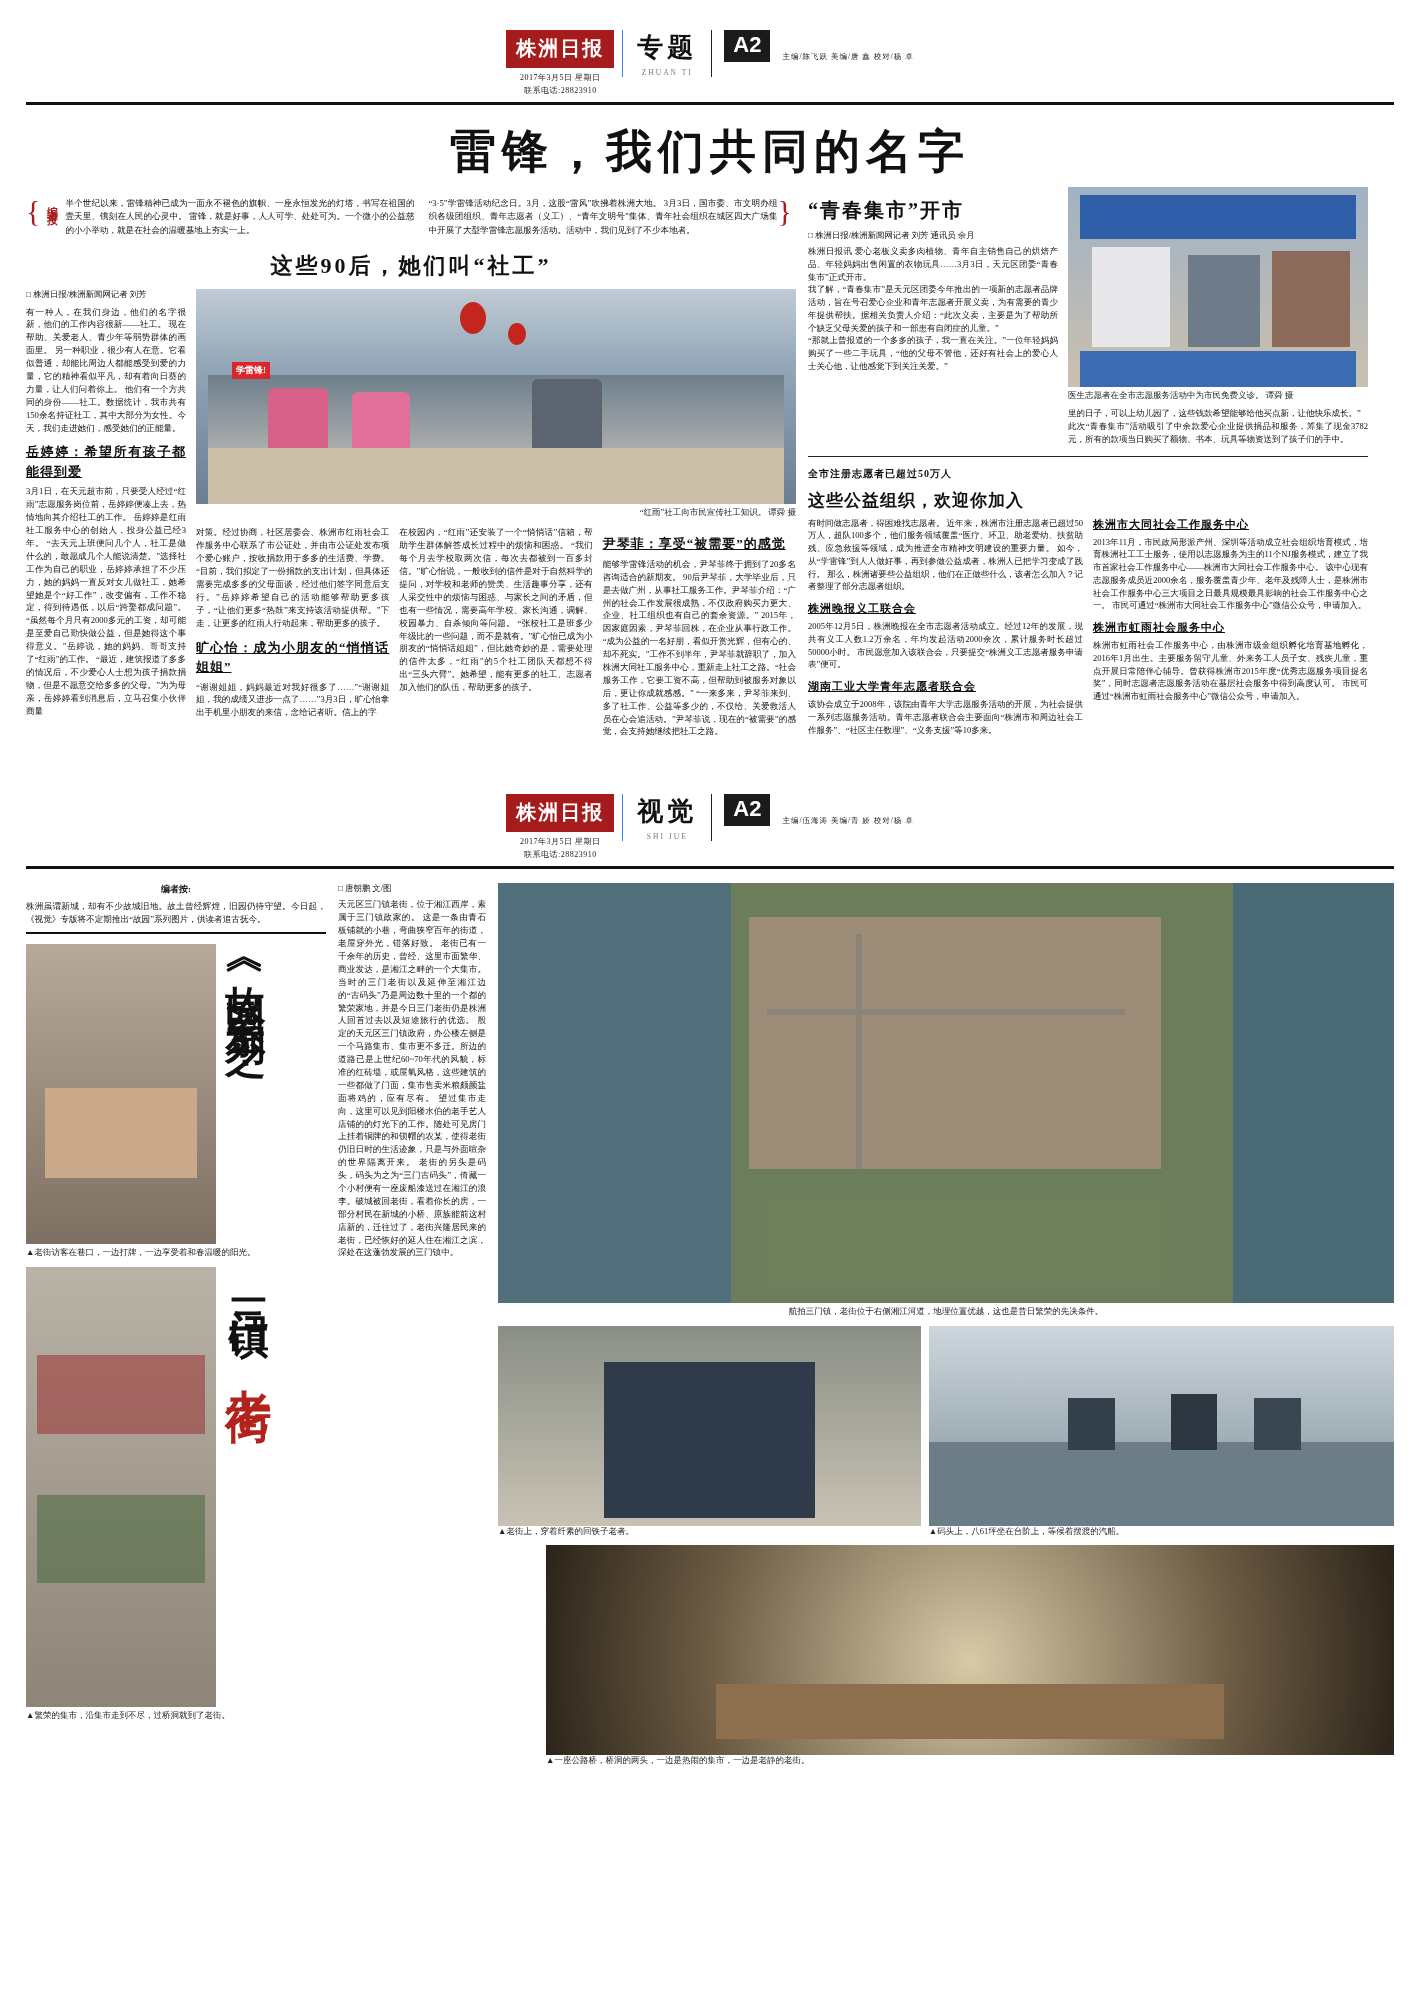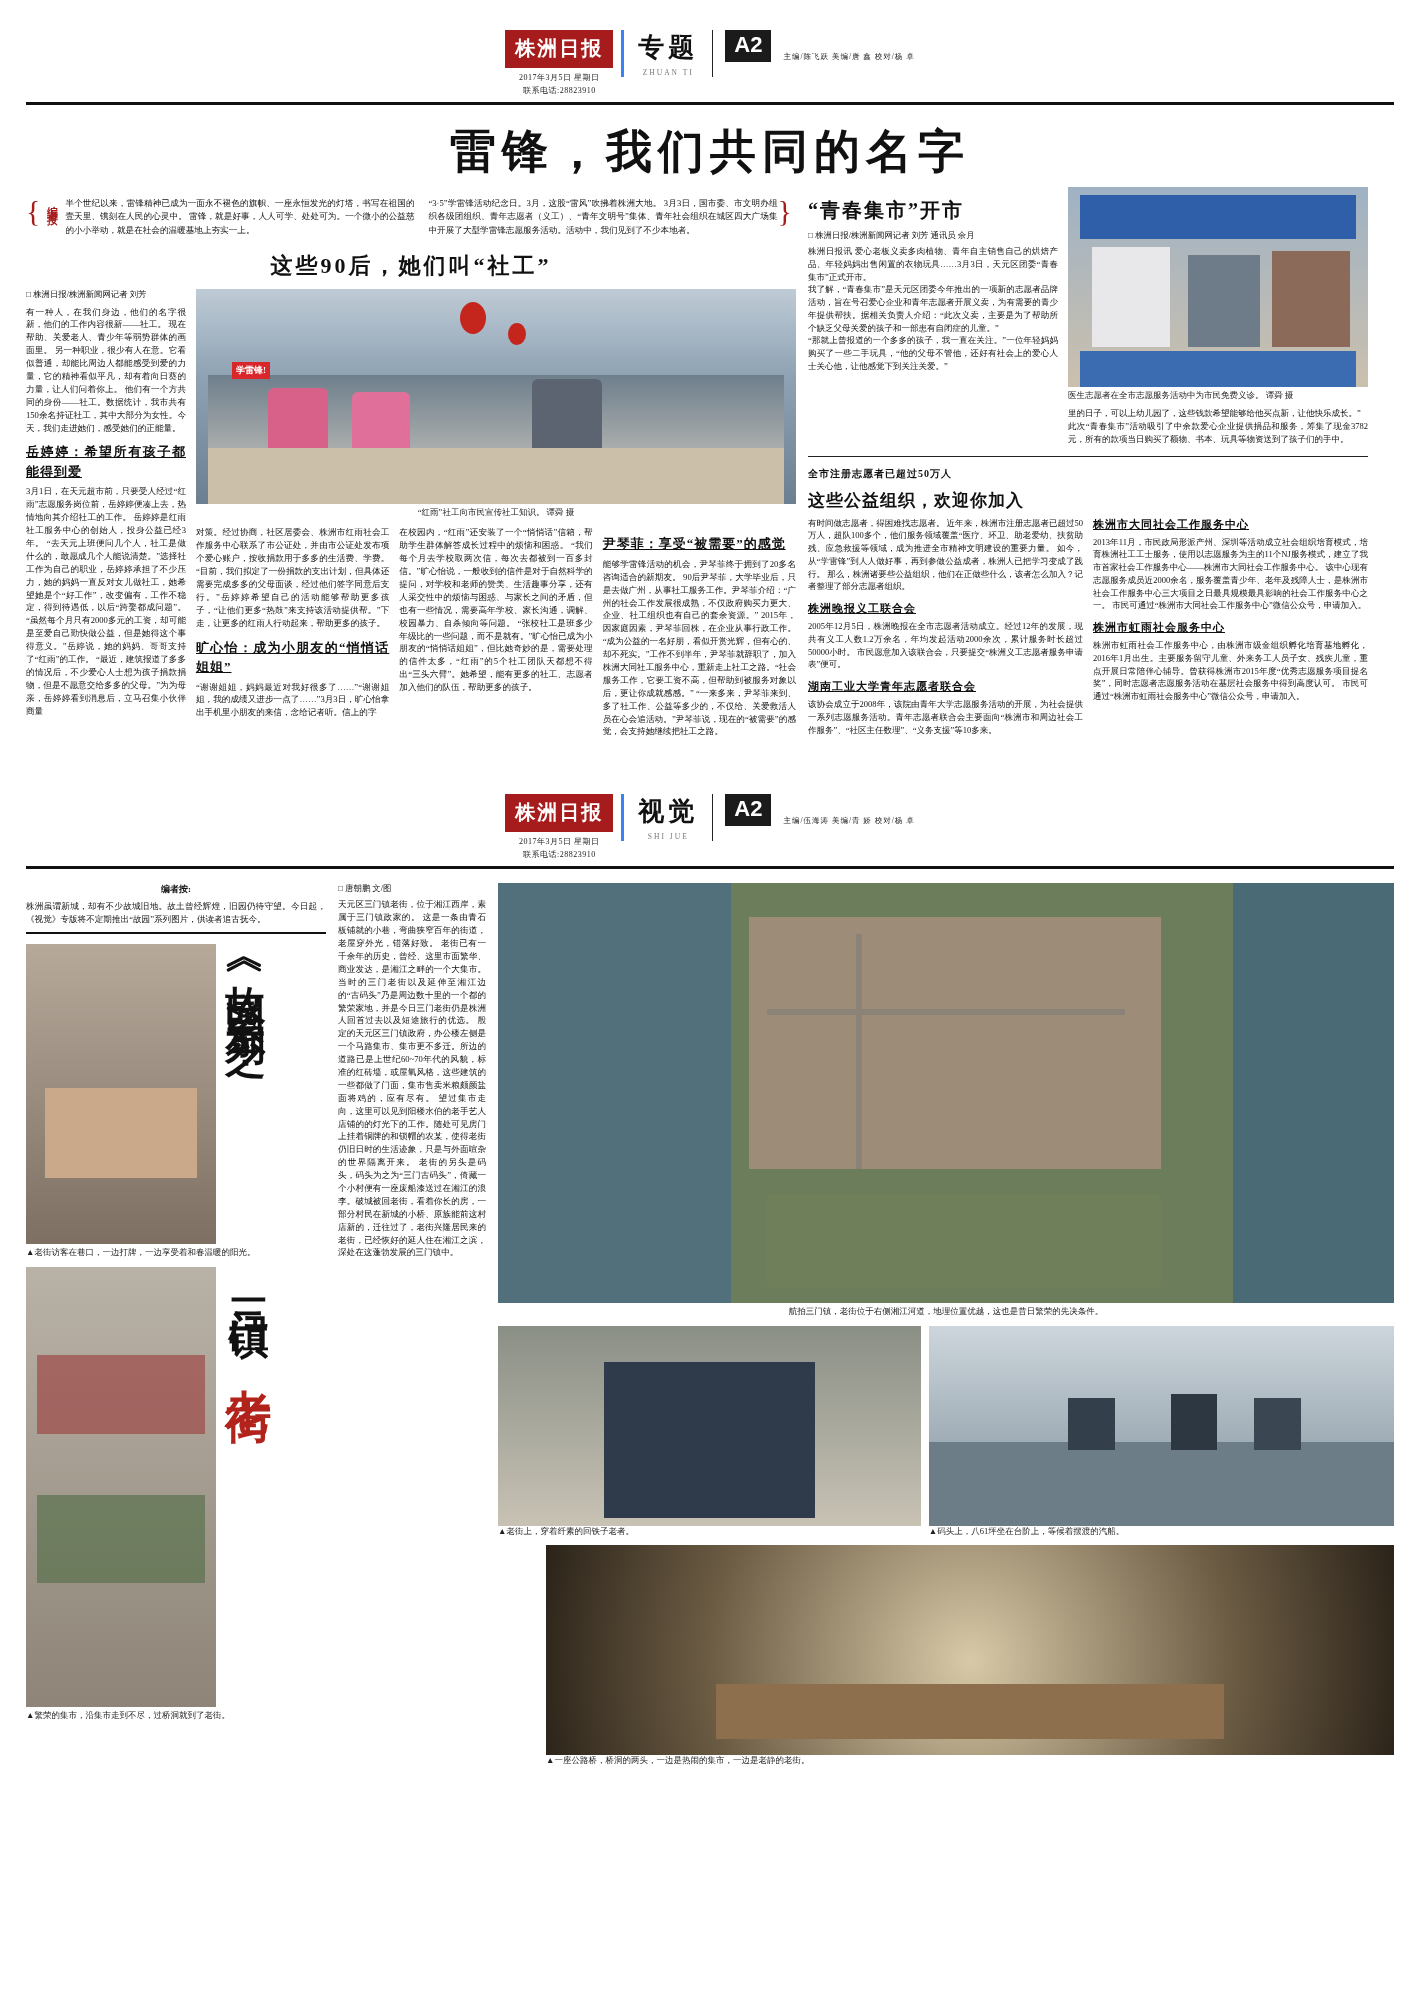--- a/index.html
+++ b/index.html
@@ -11,21 +11,21 @@
   .cap{font-size:8.5px;color:#222;line-height:1.35;}
   .body-cn{font-size:8.6px;line-height:1.5;text-align:justify;}
   .hdrlogo{font-family:"DejaVu Serif",serif;}
 
   
   .masthead{display:flex;align-items:flex-start;justify-content:center;padding:30px 0 6px 0;}
   .mh-left{text-align:center;margin-right:8px;}
   .mh-badge{background:#a61c1c;color:#fff;font-weight:bold;font-size:20px;letter-spacing:2px;padding:5px 10px 6px 10px;display:inline-block;font-family:"Liberation Serif",serif;}
   .mh-date{font-size:8px;color:#222;margin-top:4px;letter-spacing:.5px;}
   .mh-tel{font-size:8px;color:#222;margin-top:2px;letter-spacing:.5px;}
-  .mh-mid{border-left:3px solid #3b82f6;border-right:1px solid #222;padding:0 14px;text-align:center;}
+  .mh-mid{border-left:1px solid #3b82f6;border-right:1px solid #222;padding:0 14px;text-align:center;}
   .mh-sec{font-size:26px;font-weight:bold;letter-spacing:4px;}
   .mh-pin{font-size:7.5px;color:#777;letter-spacing:2px;margin-top:3px;}
   .mh-a2{background:#1b1b1b;color:#fff;font-size:22px;font-weight:bold;padding:2px 9px 4px 9px;display:inline-block;margin-left:12px;font-family:"Liberation Sans",sans-serif;}
   .mh-credit{font-size:7.5px;color:#222;margin-left:12px;padding-top:22px;letter-spacing:1px;}
 
   
   .p1-title{text-align:center;font-size:46px;font-weight:bold;letter-spacing:6px;margin:16px 0 4px 0;}
   .p1-grid{display:flex;padding:0 26px;}
   .p1-left{width:770px;}
   .p1-right{width:560px;padding-left:12px;}
@@ -135,21 +135,21 @@
             <div class="sky"></div>
             <div class="balloon" style="left:44%;top:6%;width:26px;height:32px;"></div>
             <div class="balloon" style="left:52%;top:16%;width:18px;height:22px;"></div>
             <div style="position:absolute;left:2%;top:40%;width:96%;height:60%;background:linear-gradient(180deg,#6e7f8c,#d7cfc4);"></div>
             <div class="banner" style="left:6%;top:34%;">学雷锋!</div>
             <div class="ppl" style="left:12%;top:46%;width:60px;height:130px;background:#d8618a;"></div>
             <div class="ppl" style="left:26%;top:48%;width:58px;height:126px;background:#e0709a;"></div>
             <div class="ppl" style="left:56%;top:42%;width:70px;height:140px;background:#5b6470;"></div>
             <div style="position:absolute;left:2%;bottom:0;width:96%;height:26%;background:#cbbfa9;"></div>
           </div>
-          <div class="cap" style="text-align:center;margin-top:3px;">“红雨”社工向市民宣传社工知识。      谭舜 摄</div>
+          <div class="cap" style="text-align:right;margin-top:3px;">“红雨”社工向市民宣传社工知识。      谭舜 摄</div>
 
           <div class="art-cols" style="margin-top:8px;">
             <div class="art-col">
               <div class="body-cn">对策。经过协商，社区居委会、株洲市红雨社会工作服务中心联系了市公证处，并由市公证处发布项个爱心账户，按收捐款用于多多的生活费、学费。
 “目前，我们拟定了一份捐款的支出计划，但具体还需要完成多多的父母面谈，经过他们签字同意后支行。”岳婷婷希望自己的活动能够帮助更多孩子，“让他们更多“热鼓”来支持该活动提供帮。”下走，让更多的红雨人行动起来，帮助更多的孩子。</div>
               <div class="shoulder">旷心怡：成为小朋友的“悄悄话姐姐”</div>
               <div class="body-cn">“谢谢姐姐，妈妈最近对我好很多了……”“谢谢姐姐，我的成绩又进步一点了……”3月3日，旷心怡拿出手机里小朋友的来信，念给记者听。信上的字</div>
             </div>
             <div class="art-col">
               <div class="body-cn">在校园内，“红雨”还安装了一个“悄悄话”信箱，帮助学生群体解答成长过程中的烦恼和困惑。

